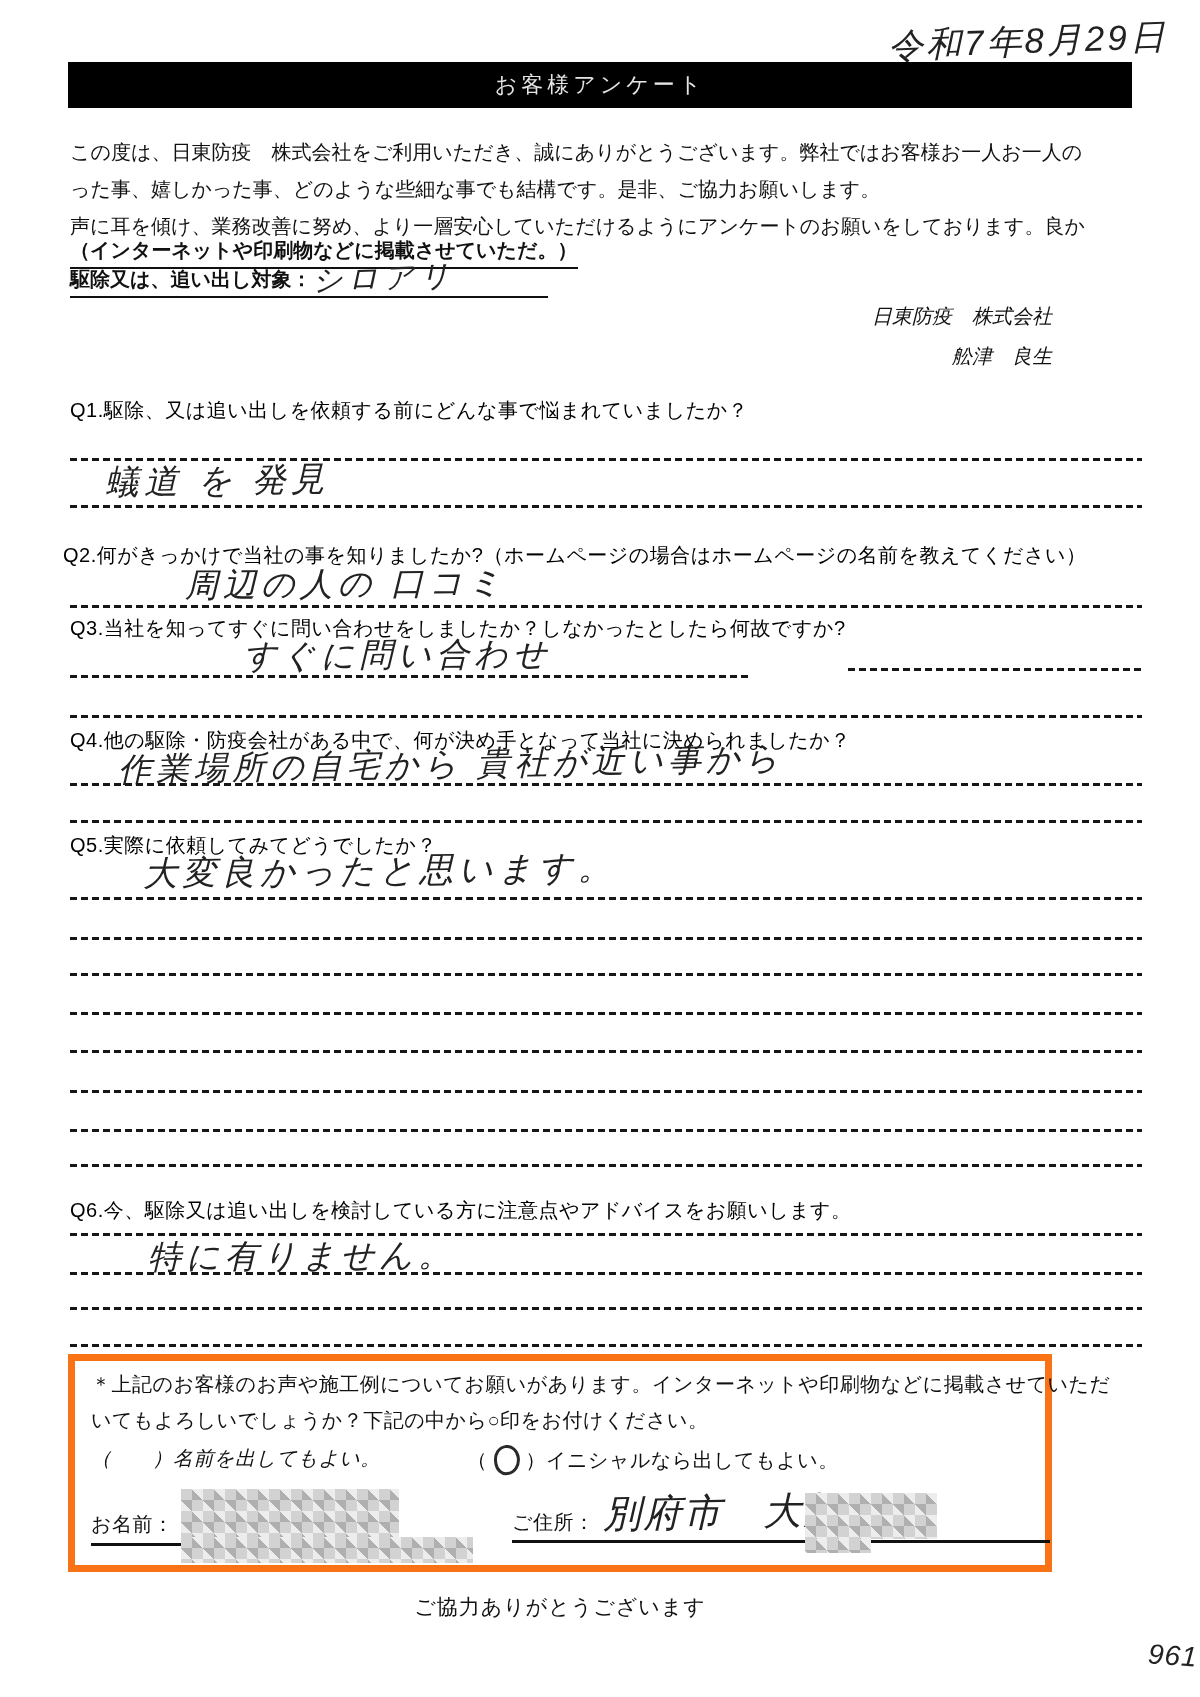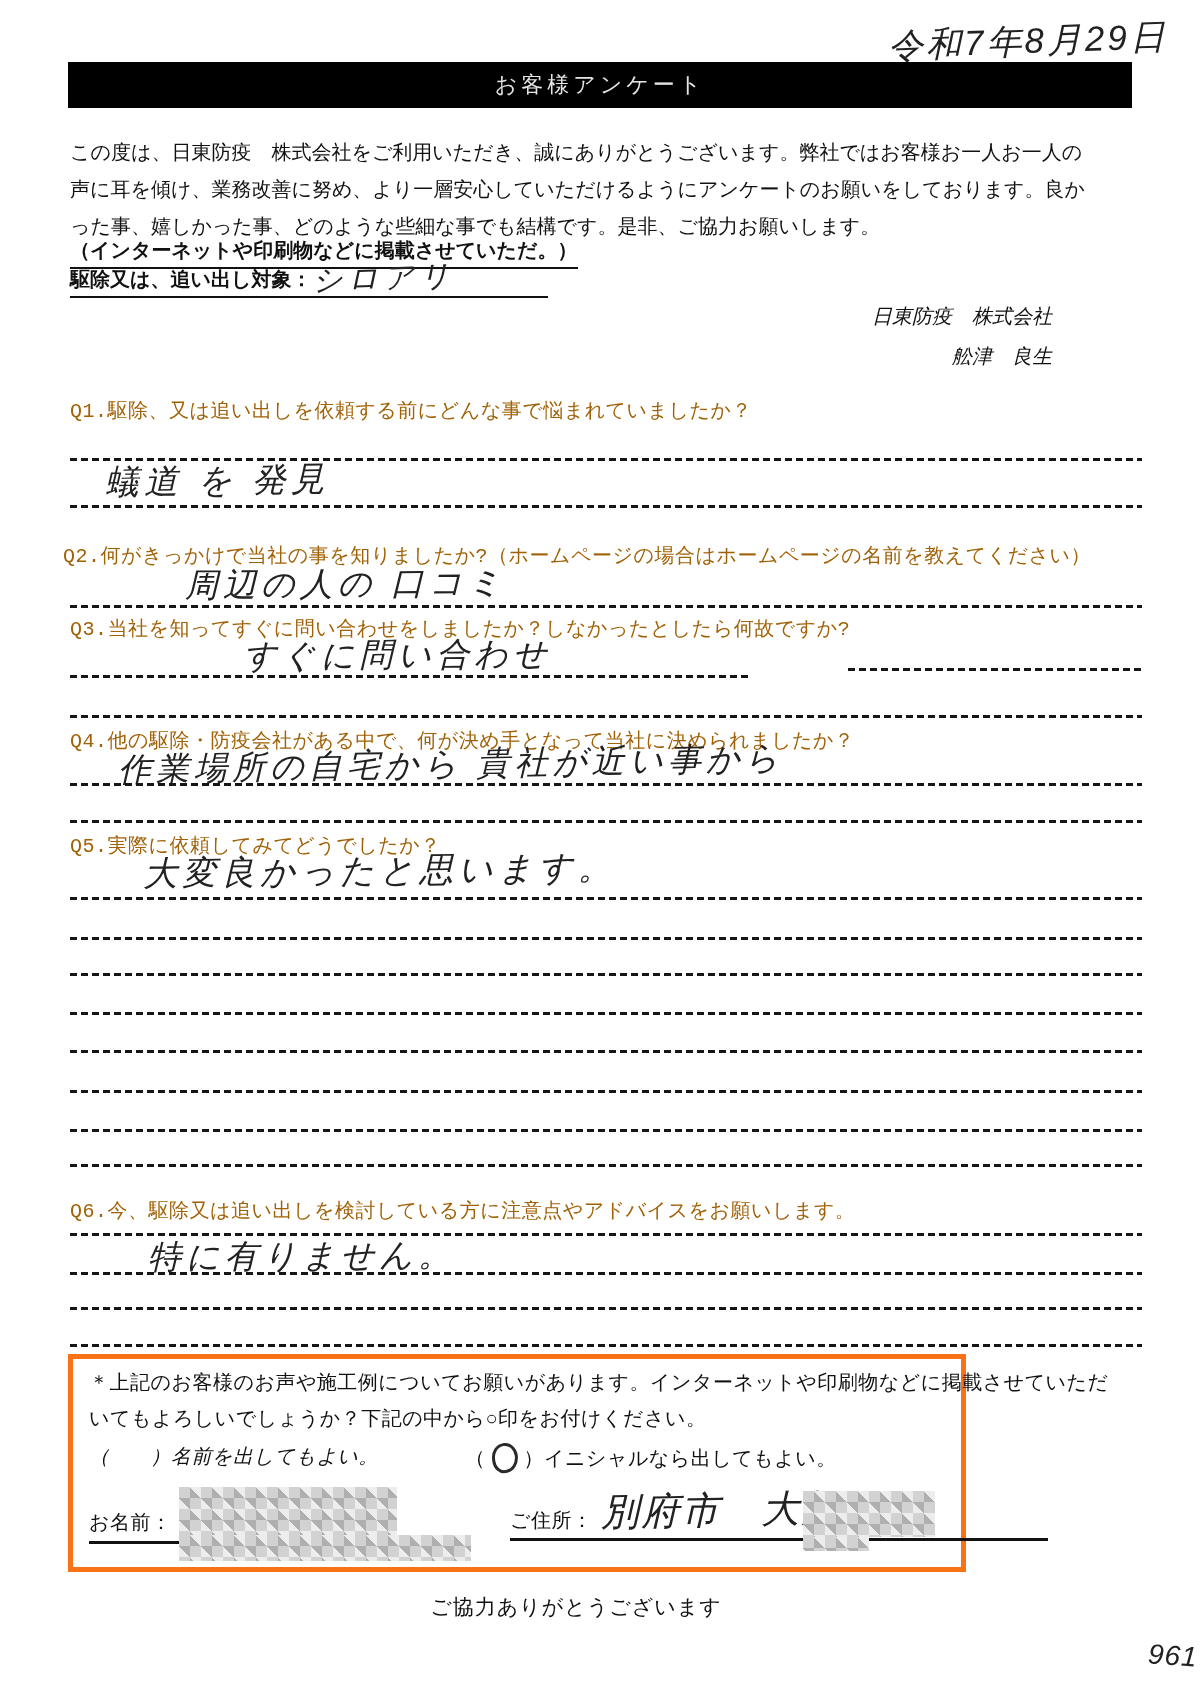--- a/index.html
+++ b/index.html
@@ -3,21 +3,21 @@
 <meta charset="utf-8">
 <style>
   * { margin:0; padding:0; box-sizing:border-box; }
   html,body { background:#888; }
   .page {
     position:relative; width:1200px; height:1697px; background:#ffffff;
     font-family:"Liberation Sans","DejaVu Sans",sans-serif; color:#111;
     overflow:hidden; margin:0 auto;
   }
   .abs { position:absolute; }
-  .q { font-size:20px; color:#a16207; letter-spacing:0.5px; white-space:nowrap;font-family:Liberation Mono, monospace; }
+  .q { font-size:20px; color:#000000; letter-spacing:0.5px; white-space:nowrap; }
   .hw {
     font-style:italic; color:#222; white-space:nowrap;
     font-family:"Liberation Sans","DejaVu Sans",sans-serif;
     letter-spacing:5px; font-weight:500;
   }
   .dl {
     position:absolute; left:70px; width:1072px; height:3px;
     background:repeating-linear-gradient(90deg,#161616 0 7px,transparent 7px 11px);
   }
   .titlebar {
@@ -31,54 +31,54 @@
     position:absolute; left:70px; top:237px; font-size:20px; font-weight:bold;
     border-bottom:2.5px solid #111; padding-bottom:3px; white-space:nowrap;
   }
   .target-row {
     position:absolute; left:70px; top:266px; width:478px; height:32px;
     border-bottom:2.5px solid #111;
   }
   .target-row .label { font-size:20px; font-weight:bold; white-space:nowrap; }
   .sign { position:absolute; right:148px; font-size:20px; text-align:right; white-space:nowrap;font-style:italic; }
   .box {
-    position:absolute; left:68px; top:1354px; width:898px; height:218px;
-    border:5px solid #f97316;
+    position:absolute; left:68px; top:1354px; width:984px; height:218px;
+    border:7px solid #f97316;
   }
   .box .bt { position:absolute; font-size:20px; white-space:nowrap; letter-spacing:0.5px; }
   .circle-mark {
     display:inline-block; width:26px; height:30px; border:3px solid #2a2a2a;
     border-radius:52% 48% 55% 45%; transform:rotate(-8deg);
     vertical-align:-8px; margin:0 6px;
   }
   .redact {
     position:absolute; background-color:#d2d2d2;
     background-image:
       linear-gradient(45deg, rgba(255,255,255,.6) 25%, transparent 25%, transparent 75%, rgba(255,255,255,.6) 75%),
       linear-gradient(45deg, rgba(110,110,110,.35) 25%, transparent 25%, transparent 75%, rgba(110,110,110,.35) 75%);
     background-size:22px 22px; background-position:0 0,11px 11px;
   }
   .uline { position:absolute; height:3px; background:#111; }
-  .footer-thanks { position:absolute; left:16px; top:1593px; width:1120px; text-align:center; font-size:21px; letter-spacing:1px; }
+  .footer-thanks { position:absolute; left:0; top:1593px; width:1120px; text-align:center; font-size:21px; letter-spacing:1px; }
 </style>
 </head>
 <body>
 
 <div class="page">
 
   <div class="abs hw" style="left:888px; top:18px; font-size:35px; transform:rotate(-2deg); letter-spacing:3px;">令和7年8月29日</div>
 
   <div class="titlebar">
     <span>お客様アンケート</span>
   </div>
 
   <div class="intro">
     <div>この度は、日東防疫　株式会社をご利用いただき、誠にありがとうございます。弊社ではお客様お一人お一人の</div>
+    <div>った事、嬉しかった事、どのような些細な事でも結構です。是非、ご協力お願いします。</div>
     <div>声に耳を傾け、業務改善に努め、より一層安心していただけるようにアンケートのお願いをしております。良か</div>
-    <div>った事、嬉しかった事、どのような些細な事でも結構です。是非、ご協力お願いします。</div>
   </div>
 
   <div class="note">（インターネットや印刷物などに掲載させていただ。）</div>
 
   <div class="target-row">
     <span class="label">駆除又は、追い出し対象：</span>
     <span class="hw abs" style="left:242px; top:-8px; font-size:30px; transform:rotate(-2deg);">シロアリ</span>
   </div>
 
   <div class="sign" style="top:303px;">日東防疫　株式会社</div>

